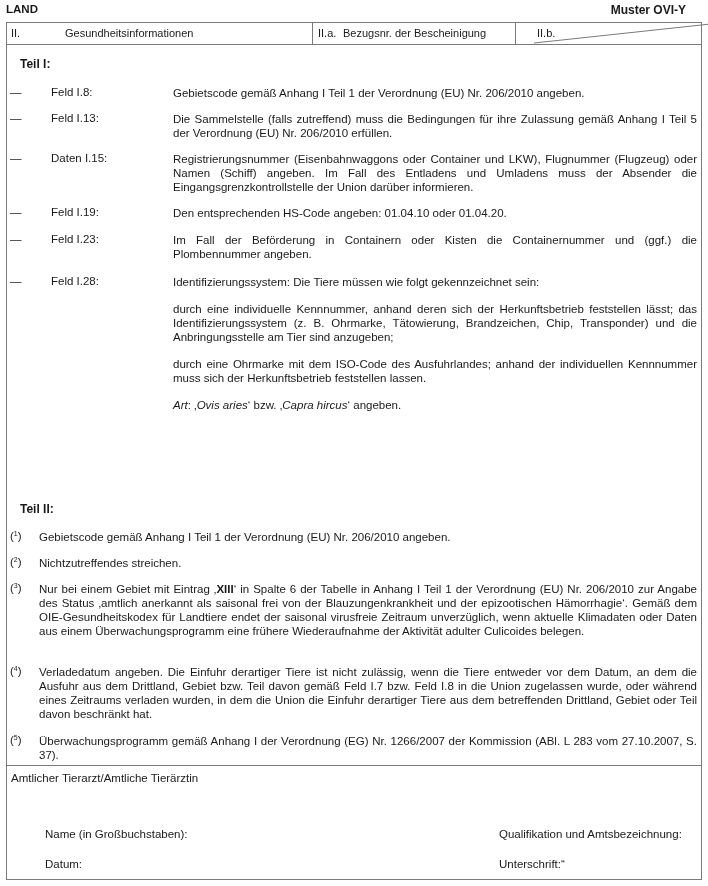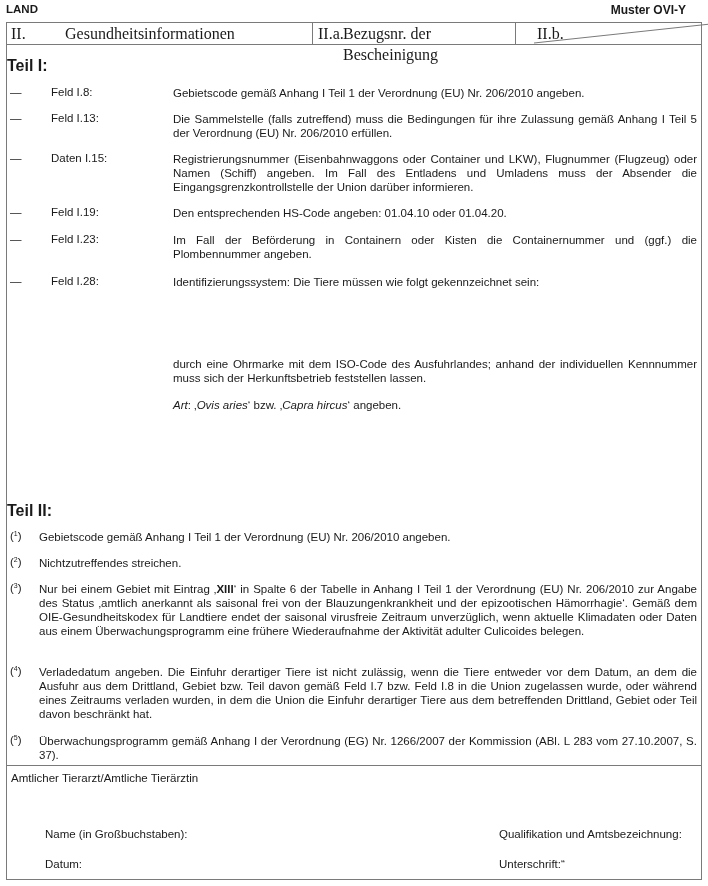--- a/index.html
+++ b/index.html
@@ -6,32 +6,32 @@
   body { width: 708px; height: 886px; position: relative; overflow: hidden;
          font-family: "Liberation Sans", sans-serif; color: #1a1a1a; font-size: 11.5px; }
   .top-land { position: absolute; left: 6px; top: 3px; font-weight: bold; font-size: 11.5px; }
   .top-muster { position: absolute; right: 22px; top: 3px; font-weight: bold; font-size: 12px; }
 
   .frame { position: absolute; left: 6px; top: 22px; width: 696px; height: 858px;
            border: 1px solid #7a7a7a; box-sizing: border-box; }
 
   .header-row { position: absolute; left: 0; top: 0; width: 100%; height: 22px;
                 border-bottom: 1px solid #7a7a7a; box-sizing: border-box; }
-  .hcell { position: absolute; top: 0; height: 21px; line-height: 21px; font-size: 16px; box-sizing: border-box; font-family: Liberation Serif, serif; }
+  .hcell { position: absolute; top: 0; height: 21px; line-height: 21px; font-size: 11px; box-sizing: border-box; }
   .hc1 { left: 0; width: 306px; border-right: 1px solid #7a7a7a; }
   .hc2 { left: 306px; width: 203px; border-right: 1px solid #7a7a7a; }
   .hc3 { left: 526px; width: 187px; text-align: center; }
   .hnum { position: absolute; left: 4px; }
   .htxt { position: absolute; left: 58px; }
   .hc2 .hnum { left: 5px; }
   .hc2 .htxt { left: 30px; }
   .hc3 .hnum { left: 4px; }
   .hc3 svg { position: absolute; left: 0; top: 0; }
 
-  .section-title { position: absolute; left: 0; font-weight: bold; font-size: 16px; }
+  .section-title { position: absolute; left: 13px; font-weight: bold; font-size: 12px; }
 
   .feld { position: absolute; left: 0; width: 690px; }
   .feld .dash { position: absolute; left: 3px; top: 0; }
   .feld .label { position: absolute; left: 44px; top: 0; }
   .feld .text { position: absolute; left: 166px; width: 524px; text-align: justify; line-height: 14px; }
 
   .sub { position: absolute; left: 166px; width: 524px; text-align: justify; line-height: 14px; }
   i { }
 
   .note { position: absolute; left: 0; width: 690px; }
@@ -99,20 +99,21 @@
     <span class="label">Feld I.23:</span>
     <div class="text">Im Fall der Beförderung in Containern oder Kisten die Containernummer und (ggf.) die Plombennummer angeben.</div>
   </div>
 
   <div class="feld" style="top:252px;">
     <span class="dash">—</span>
     <span class="label">Feld I.28:</span>
     <div class="text">Identifizierungssystem: Die Tiere müssen wie folgt gekennzeichnet sein:</div>
   </div>
 
+  <div class="sub" style="top:279px;">durch eine individuelle Kennnummer, anhand deren sich der Herkunftsbetrieb feststellen lässt; das Identifizierungssystem (z. B. Ohrmarke, Tätowierung, Brandzeichen, Chip, Transponder) und die Anbringungsstelle am Tier sind anzugeben;</div>
   <div class="sub" style="top:334px;">durch eine Ohrmarke mit dem ISO-Code des Ausfuhrlandes; anhand der individuellen Kennnummer muss sich der Herkunftsbetrieb feststellen lassen.</div>
 
   <div class="sub" style="top:375px;">
     <i>Art</i><span>: ‚</span><i>Ovis aries</i><span>‘ bzw. ‚</span><i>Capra hircus</i><span>‘ angeben.</span>
   </div>
 
   <div class="section-title" style="top:479px;">Teil II:</div>
 
   <div class="note" style="top:507px;">
     <span class="num"><span>(</span><sup>1</sup><span>)</span></span>

